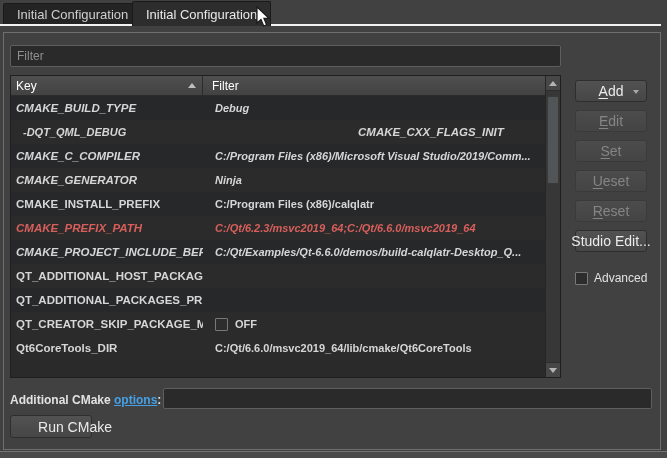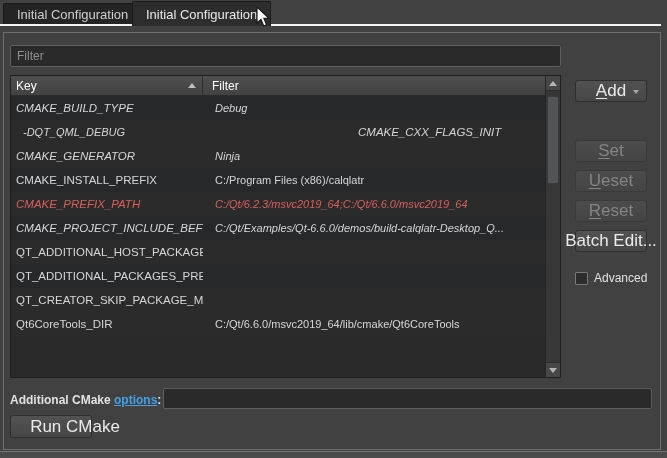--- a/index.html
+++ b/index.html
@@ -54,21 +54,21 @@
   .th-key { width:192px; padding-left:5px; border-right:1px solid #2b2b2b;justify-content:flex-end; }
   .th-value { flex:1; padding-left:9px; }
   .sort-asc-icon {
     width:0; height:0; margin-left:auto; margin-right:6px;
     border-left:4px solid transparent; border-right:4px solid transparent;
     border-bottom:5px solid #bdbdbd;
   }
   .tbody {
     position:absolute; left:0; top:20px; right:15px; bottom:0; overflow:hidden;
   }
-  .trow { display:flex; height:24px; align-items:center; white-space:nowrap; }
+  .trow { display:flex; height:24px; align-items:center; white-space:nowrap;font-weight:bold; }
   .trow.odd  { background:#26282a; }
   .trow.even { background:#2b2b2c; }
   .tcell { overflow:hidden; white-space:nowrap; }
   .key { width:192px; padding-left:5px; flex:none; font-size:11.5px; }
   .vcell { flex:1; padding-left:12px; display:flex; align-items:center; font-size:11px; }
   .trow.italic .key, .trow.italic .vtext { font-style:italic; }
   .trow.red .key, .trow.red .vtext { color:var(--modified-red,#d85f5b); font-style:italic; }
   .cbx {
     width:13px; height:13px; background:#2d2d2d; border:1px solid #787878;
     border-radius:1px; margin-right:7px; flex:none;
@@ -91,21 +91,21 @@
     position:absolute; left:1px; top:20px; width:12px; height:88px;
     background:#525557; border:1px solid #3a3a3a; border-radius:2px;
   }
 
   
   .btn {
     position:absolute; left:575px; width:72px; height:22px;
     background:linear-gradient(#525252,#464646);
     border:1px solid #2e2e2e; border-radius:3px;
     display:flex; align-items:center; justify-content:center;
-    color:#eaeaea; font-size:17px; cursor:default; white-space:nowrap;
+    color:#eaeaea; font-size:14px; cursor:default; white-space:nowrap;
   }
   .btn.disabled { color:#858585; background:linear-gradient(#4c4c4c,#444444); border-color:#3a3a3a; }
   .mn { text-decoration:underline; text-underline-offset:2px; }
   .caret-down-icon {
     position:absolute; right:7px; top:9px; width:0; height:0;
     border-left:3.5px solid transparent; border-right:3.5px solid transparent;
     border-top:4px solid #a8a8a8;
   }
 
   
@@ -172,20 +172,27 @@
     </div>
 
     <div class="trow even italic">
       <span class="tcell vcell">
 
         <span class="vtext">-DQT_QML_DEBUG</span>
       </span>
       <span class="tcell key">CMAKE_CXX_FLAGS_INIT</span>
     </div>
 
+    <div class="trow odd italic">
+      <span class="tcell key">CMAKE_C_COMPILER</span>
+      <span class="tcell vcell">
+
+        <span class="vtext">C:/Program Files (x86)/Microsoft Visual Studio/2019/Comm...</span>
+      </span>
+    </div>
 
     <div class="trow even italic">
       <span class="tcell key">CMAKE_GENERATOR</span>
       <span class="tcell vcell">
 
         <span class="vtext">Ninja</span>
       </span>
     </div>
 
     <div class="trow odd">
@@ -223,20 +230,24 @@
     <div class="trow odd">
       <span class="tcell key">QT_ADDITIONAL_PACKAGES_PREFI...</span>
       <span class="tcell vcell">
 
         <span class="vtext"></span>
       </span>
     </div>
 
     <div class="trow even">
       <span class="tcell key">QT_CREATOR_SKIP_PACKAGE_MAN...</span>
+      <span class="tcell vcell">
+        <span class="cbx"></span>
+        <span class="vtext">OFF</span>
+      </span>
     </div>
 
 
     <div class="trow even">
       <span class="tcell key">Qt6CoreTools_DIR</span>
       <span class="tcell vcell">
 
         <span class="vtext">C:/Qt/6.6.0/msvc2019_64/lib/cmake/Qt6CoreTools</span>
       </span>
     </div>
@@ -249,31 +260,34 @@
       <div class="sbtn down">
           <span class="arr-down"></span>
         </div>
     </div>
   </div>
 
   <div class="btn" style="top:80px;">
     <span><span class="mn">A</span><span>dd</span></span>
     <span class="caret-down-icon"></span>
   </div>
+  <div class="btn disabled" style="top:110px;">
+    <span><span class="mn">E</span><span>dit</span></span>
+  </div>
   <div class="btn disabled" style="top:140px;">
     <span><span class="mn">S</span><span>et</span></span>
   </div>
   <div class="btn disabled" style="top:170px;">
     <span><span class="mn">U</span><span>eset</span></span>
   </div>
   <div class="btn disabled" style="top:200px;">
     <span><span class="mn">R</span><span>eset</span></span>
   </div>
   <div class="btn" style="top:230px;">
-    <span>Batch Edit...</span>
+    <span>Studio Edit...</span>
   </div>
 
   <div class="adv">
     <span class="cbx"></span>
     <span class="adv-label">Advanced</span>
   </div>
 
   <div class="footer-label">
     <span>Additional CMake </span><span class="link">options</span><span>:</span>
   </div>

